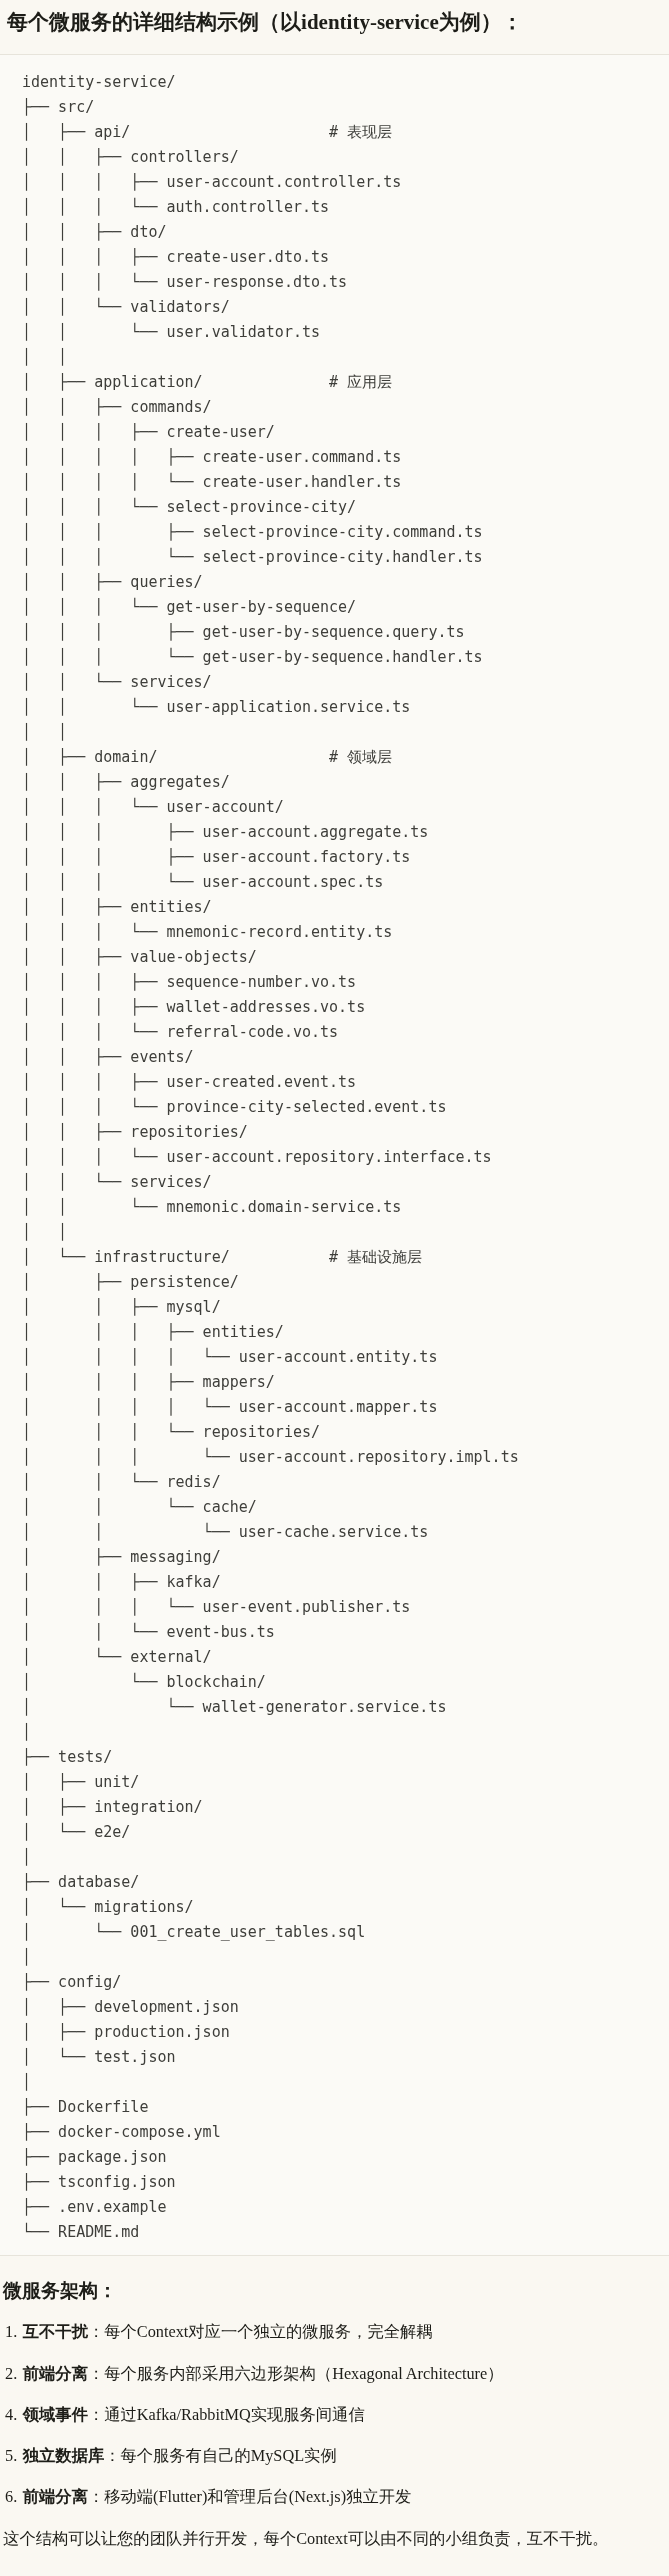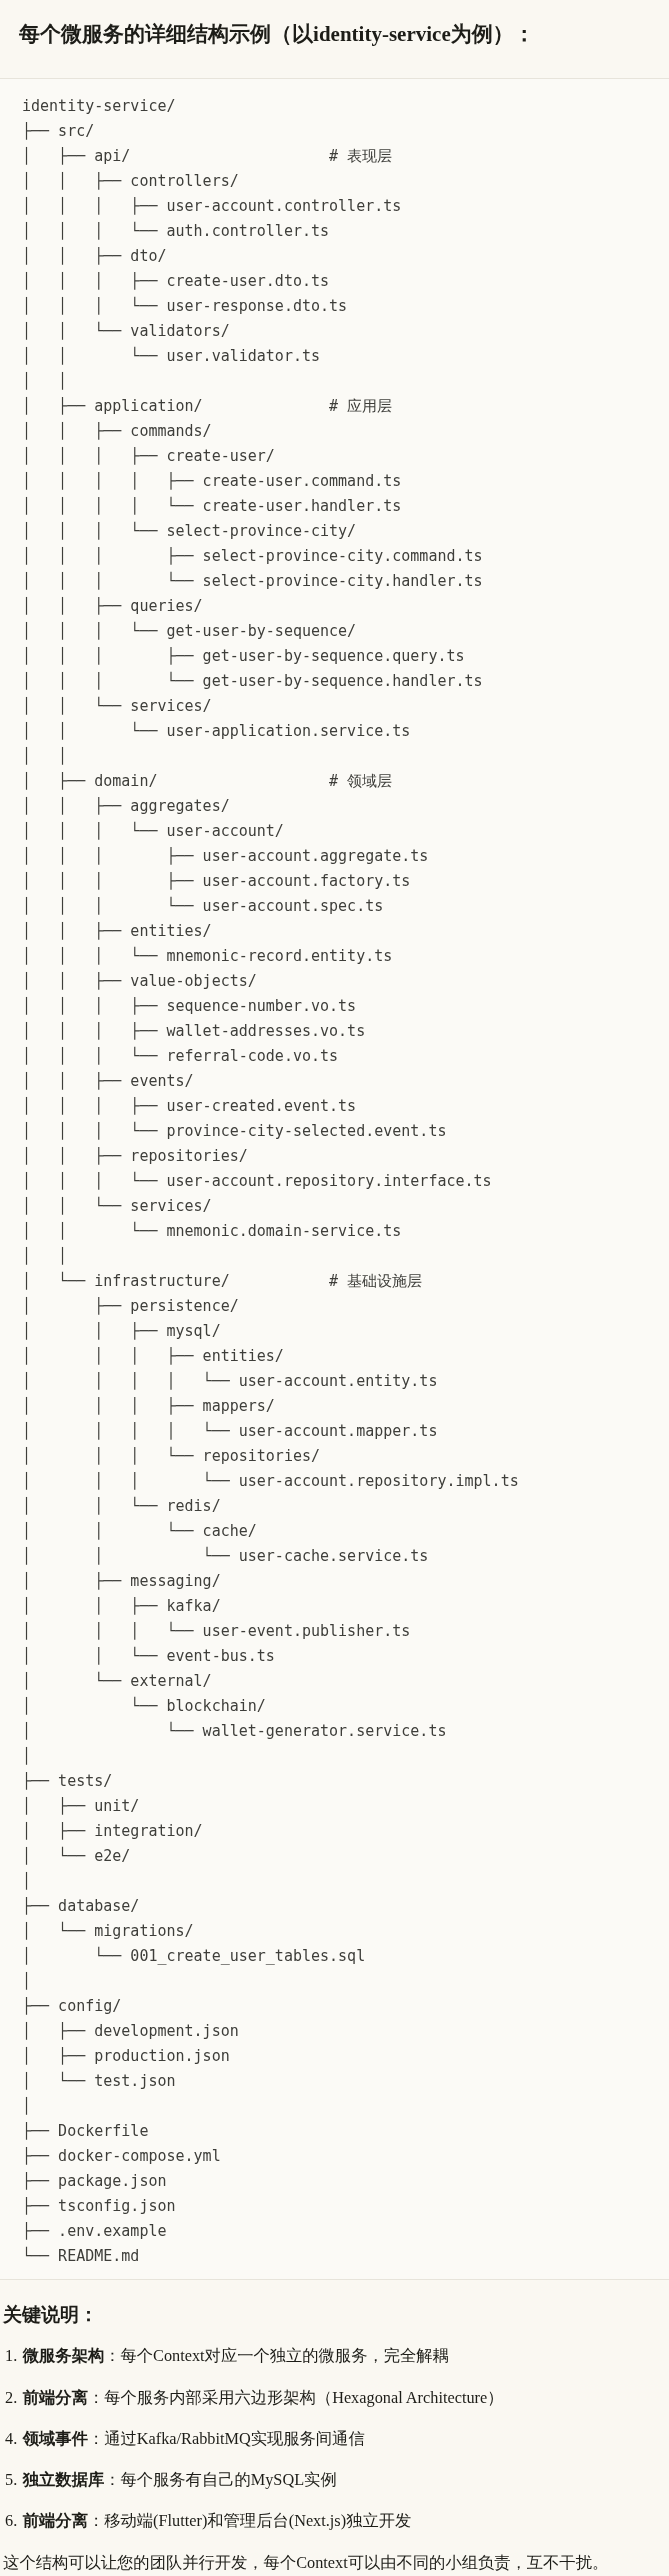--- a/index.html
+++ b/index.html
@@ -12,21 +12,21 @@
   .page {
     width: 669px;
     min-height: 2576px;
     box-sizing: border-box;
     background: #faf8f2;
   }
   .doc-title {
     font-size: 21px;
     font-weight: 700;
     line-height: 1.2;
-    margin: 16px;
+    margin: 4px;
     padding: 6.3px 5px 14.4px 3.1px;
     letter-spacing: 0px;
   }
   .code-block {
     background: #fbfaf6;
     border-top: 0.6px solid #e7e4db;
     border-bottom: 0.6px solid #e7e4db;
     padding-left: 12px;
   }
   pre.tree {
@@ -160,24 +160,24 @@
 │
 ├── Dockerfile
 ├── docker-compose.yml
 ├── package.json
 ├── tsconfig.json
 ├── .env.example
 └── README.md</pre>
   </div>
 
   <div class="notes">
-    <div class="notes-heading">关键说明：</div>
+    <div class="notes-heading">微服务架构：</div>
 
     <ol class="notes-list">
-      <li class="note-item"><span class="note-num">1.</span><span class="note-label">微服务架构</span><span class="note-text">：每个Context对应一个独立的微服务，完全解耦</span></li>
+      <li class="note-item"><span class="note-num">1.</span><span class="note-label">互不干扰</span><span class="note-text">：每个Context对应一个独立的微服务，完全解耦</span></li>
       <li class="note-item"><span class="note-num">2.</span><span class="note-label">前端分离</span><span class="note-text">：每个服务内部采用六边形架构（Hexagonal Architecture）</span></li>
       <li class="note-item"><span class="note-num">4.</span><span class="note-label">领域事件</span><span class="note-text">：通过Kafka/RabbitMQ实现服务间通信</span></li>
       <li class="note-item"><span class="note-num">5.</span><span class="note-label">独立数据库</span><span class="note-text">：每个服务有自己的MySQL实例</span></li>
       <li class="note-item"><span class="note-num">6.</span><span class="note-label">前端分离</span><span class="note-text">：移动端(Flutter)和管理后台(Next.js)独立开发</span></li>
     </ol>
 
     <p class="closing-note">这个结构可以让您的团队并行开发，每个Context可以由不同的小组负责，互不干扰。</p>
   </div>
 
 </div>

